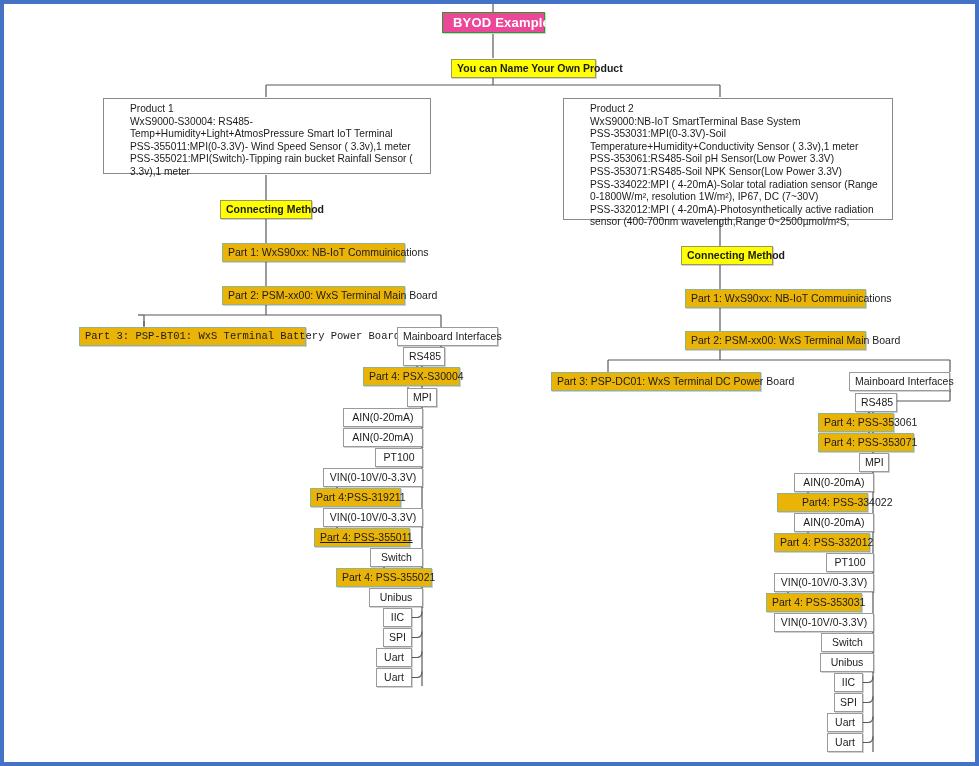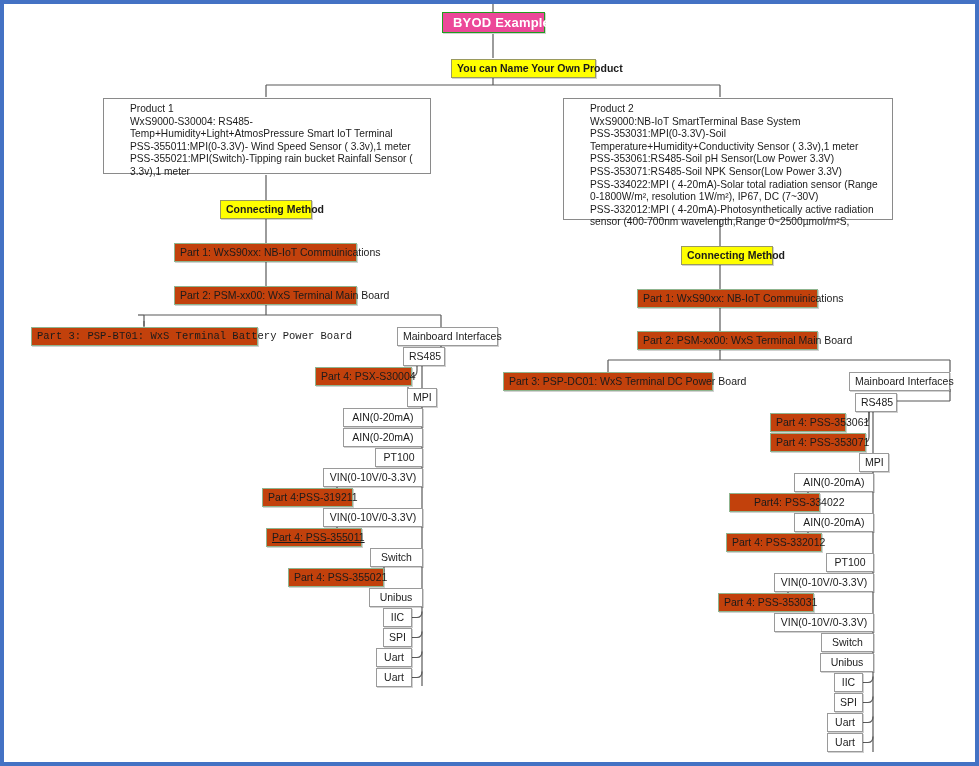--- a/index.html
+++ b/index.html
@@ -23,21 +23,21 @@
     box-sizing:border-box;
     border:1px solid #9a9a9a;
     background:#ffffff;
     color:#1b1b1b;
     font-size:10.5px;
     line-height:13px;
     white-space:nowrap;
     padding:2px 5px;
     box-shadow:1px 1px 0 rgba(0,0,0,0.18);
   }
-  .node.green{background:#c2410c;border-color:#8fb48f;}
+  .node.green{background:#eab308;border-color:#8fb48f;margin-left:48px;}
   .node.yellow{background:#ffff00;border-color:#9a9a60;font-weight:bold;font-size:10.5px;}
   .node.title{
     background:#ec4899;border:1px solid #1f9e1f;color:#ffffff;
     font-weight:bold;font-size:13px;letter-spacing:.2px;
     padding:3px 10px;text-align:center;
   }
   .node.prod{
     white-space:normal;
     padding:4px 6px;
     font-size:10.2px;

